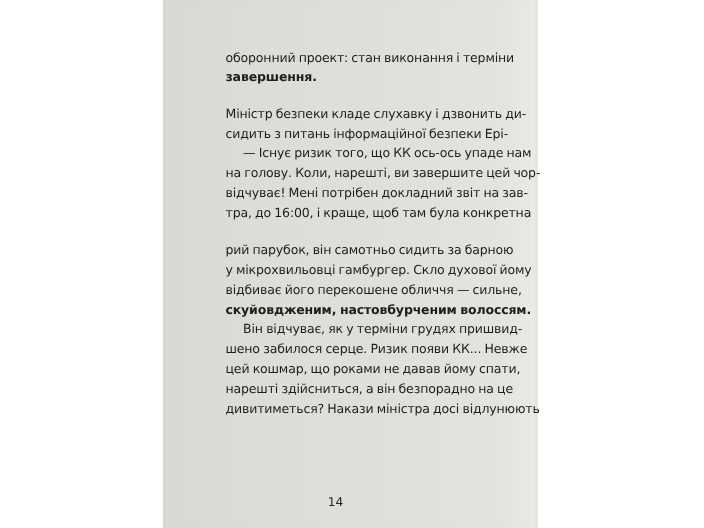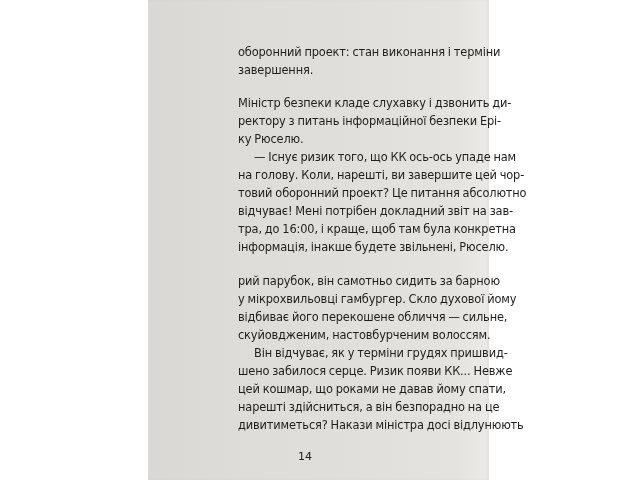--- a/index.html
+++ b/index.html
@@ -30,24 +30,24 @@
     color: #1e1e1c;
     letter-spacing: -0.15px;
     word-spacing: -0.5px;
   }
   .line {
     display: block;
     white-space: nowrap;
     height: 18px;
     text-align: justify;
     text-align-last: justify;
-    margin-left: 33px;
   }
   .line.last {
     text-align-last: left;
+    font-weight: bold;
   }
   .line.indent {
     padding-left: 16px;
   }
   .gap {
     height: 15px;
   }
   .gap-lg {
     height: 16px;
   }
@@ -70,31 +70,28 @@
 
     <div>
       <span class="line">оборонний проект: стан виконання і терміни</span>
       <span class="line last">завершення.</span>
     </div>
 
     <div class="gap"></div>
 
     <div>
       <span class="line">Міністр безпеки кладе слухавку і дзвонить ди-</span>
-      <span class="line">ректору з питань інформаційної безпеки Ері-</span>
-      <span class="line last">ку Рюселю.</span>
+      <span class="line">сидить з питань інформаційної безпеки Ері-</span>
     </div>
 
     <div>
       <span class="line indent">— Існує ризик того, що КК ось-ось упаде нам</span>
       <span class="line">на голову. Коли, нарешті, ви завершите цей чор-</span>
-      <span class="line">товий оборонний проект? Це питання абсолютно</span>
       <span class="line">відчуває! Мені потрібен докладний звіт на зав-</span>
       <span class="line">тра, до 16:00, і краще, щоб там була конкретна</span>
-      <span class="line last">інформація, інакше будете звільнені, Рюселю.</span>
     </div>
 
     <div class="gap-lg"></div>
 
     <div>
       <span class="line">рий парубок, він самотньо сидить за барною</span>
       <span class="line">у мікрохвильовці гамбургер. Скло духової йому</span>
       <span class="line">відбиває його перекошене обличчя — сильне,</span>
       <span class="line last">скуйовдженим, настовбурченим волоссям.</span>
     </div>

